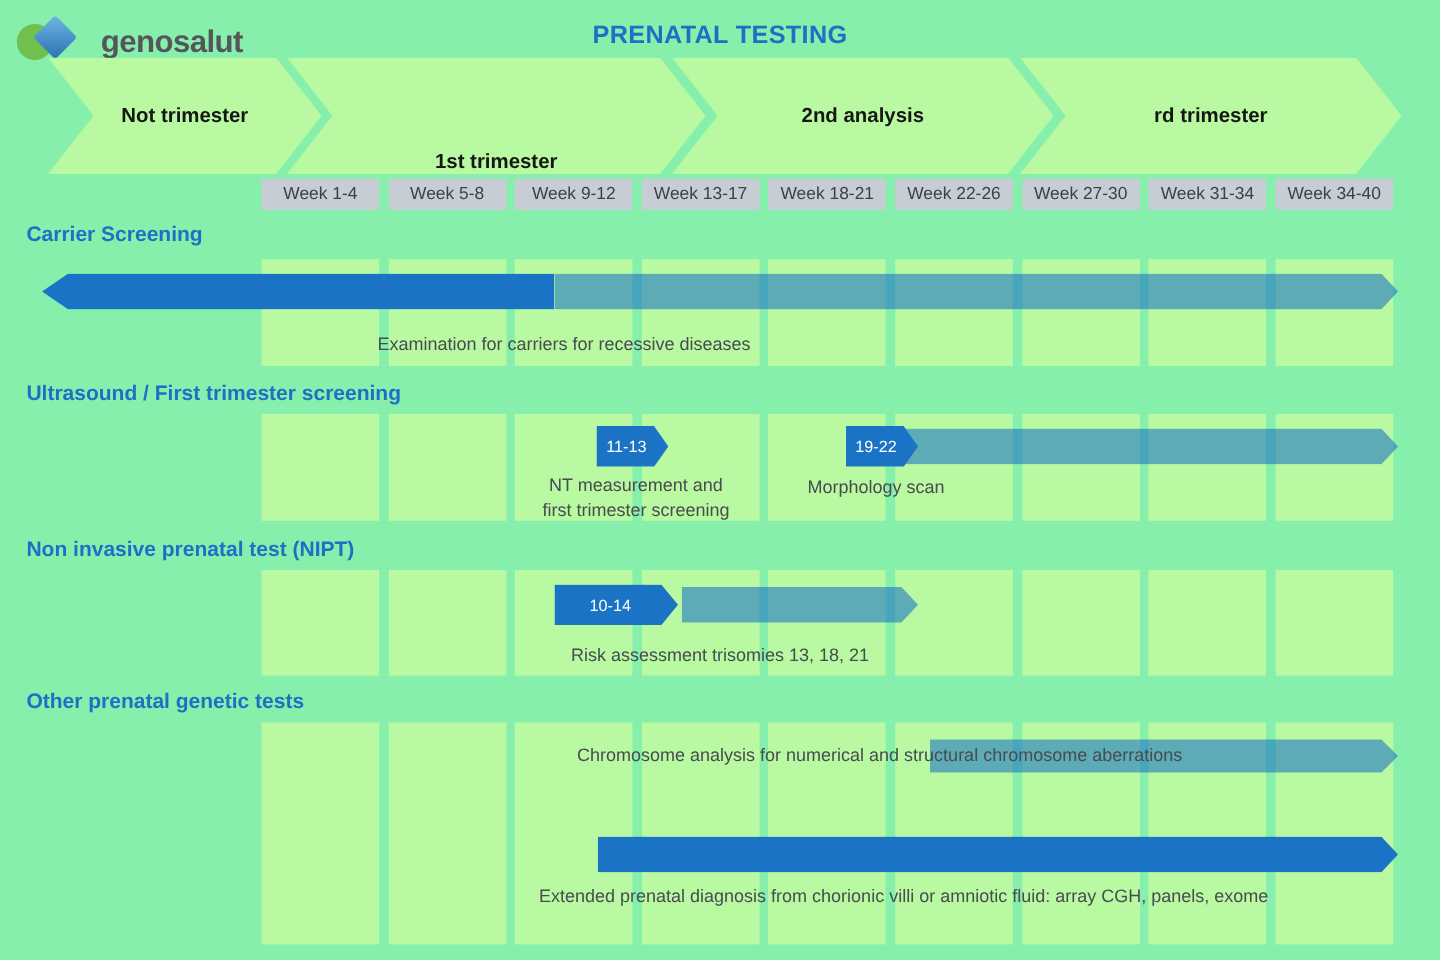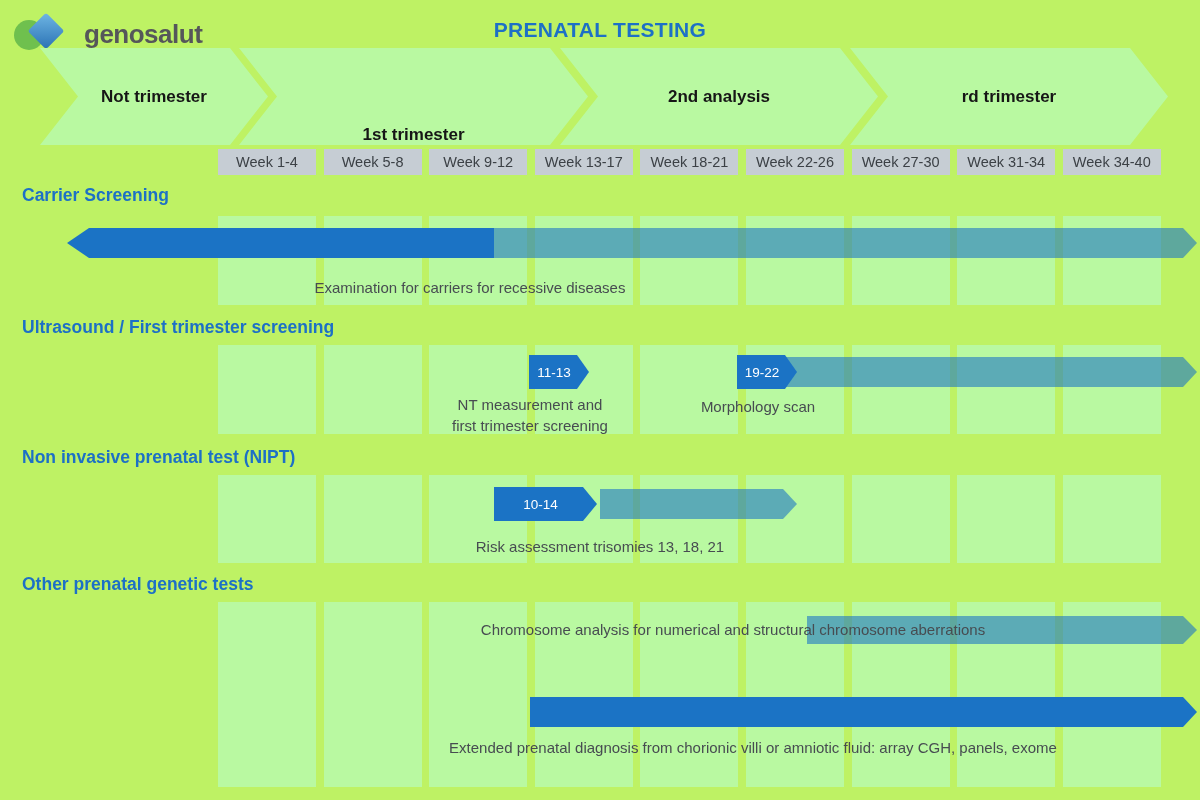--- a/index.html
+++ b/index.html
@@ -7,21 +7,21 @@
     --overlay-blue:rgba(27,115,197,0.59);
     --green:#b9f9a1;
     --week-bg:#c6cdd4;
     --heading-blue:#1d70c6;
     --text-dark:#474c51;
     --banner-text:#161616;
     --logo-gray:#55565a;
     --logo-green:#6fc04e;
   }
   html,body{margin:0;padding:0;background:#ffffff;}
-  .page{position:relative;width:1200px;height:800px;background:#bef264;overflow:hidden;
+  .page{position:relative;width:1200px;height:800px;background:#86efac;overflow:hidden;
         font-family:"Liberation Sans", sans-serif;}
 
   
   .logo{position:absolute;left:12px;top:12px;display:flex;align-items:center;}
   .logo-icon{position:relative;width:72px;height:44px;flex:0 0 auto;}
   .logo-circle{position:absolute;left:2px;top:8px;width:30px;height:30px;border-radius:50%;
                background:var(--logo-green);}
   .logo-diamond{position:absolute;left:21px;top:6px;width:26px;height:26px;border-radius:3px;
                 transform:rotate(45deg);background:linear-gradient(135deg,#6fb6e4 0%,#2a72b4 100%);}
   .logo-text{font-size:26px;font-weight:bold;color:var(--logo-gray);letter-spacing:-0.5px;}
@@ -42,21 +42,21 @@
               color:#3c4146;font-size:14.5px;display:flex;align-items:center;justify-content:center;}
 
   
   .section-title{position:absolute;left:22px;color:var(--heading-blue);
                  font-size:17.5px;font-weight:bold;}
   .cols{position:absolute;left:218px;width:946px;z-index:1;}
   .col{position:absolute;top:0;height:100%;width:98px;background:var(--green);}
 
   
   .arrow{position:absolute;display:flex;align-items:center;justify-content:center;
-         color:#ffffff;font-size:13.5px;margin-left:32px;}
+         color:#ffffff;font-size:13.5px;}
   .solid{background:var(--primary-blue);z-index:3;}
   .overlay{background:var(--overlay-blue);z-index:2;}
   .tip-right{clip-path:polygon(0 0, calc(100% - 14px) 0, 100% 50%, calc(100% - 14px) 100%, 0 100%);}
   .tip-right-sm{clip-path:polygon(0 0, calc(100% - 12px) 0, 100% 50%, calc(100% - 12px) 100%, 0 100%);
                 padding-right:10px;box-sizing:border-box;}
   .tip-left{clip-path:polygon(22px 0, 100% 0, 100% 100%, 22px 100%, 0 50%);}
 
   
   .caption{position:absolute;color:var(--text-dark);font-size:15px;text-align:center;
            line-height:21px;z-index:4;}
@@ -133,21 +133,21 @@
       <span>11-13</span>
     </div>
   <div class="caption" style="left:420px;top:394px;width:220px;">
     <span>NT measurement and</span><br>
     <span>first trimester screening</span>
   </div>
   <div class="arrow solid tip-right-sm" style="left:705px;top:355px;width:60px;height:34px;">
       <span>19-22</span>
     </div>
   <div class="arrow overlay tip-right" style="left:748px;top:357px;width:417px;height:30px;"></div>
-  <div class="caption" style="left:640px;top:396px;width:180px;padding-left:28px;">Morphology scan</div>
+  <div class="caption" style="left:640px;top:396px;width:180px;">Morphology scan</div>
 
   <div class="section-title" style="top:447px;">Non invasive prenatal test (NIPT)</div>
   <div class="cols" style="top:475px;height:88px;">
       <div class="col" style="left: 0px;"></div>
       <div class="col" style="left: 105.6px;"></div>
       <div class="col" style="left: 211.2px;"></div>
       <div class="col" style="left: 316.8px;"></div>
       <div class="col" style="left: 422.4px;"></div>
       <div class="col" style="left: 528px;"></div>
       <div class="col" style="left: 633.6px;"></div>

